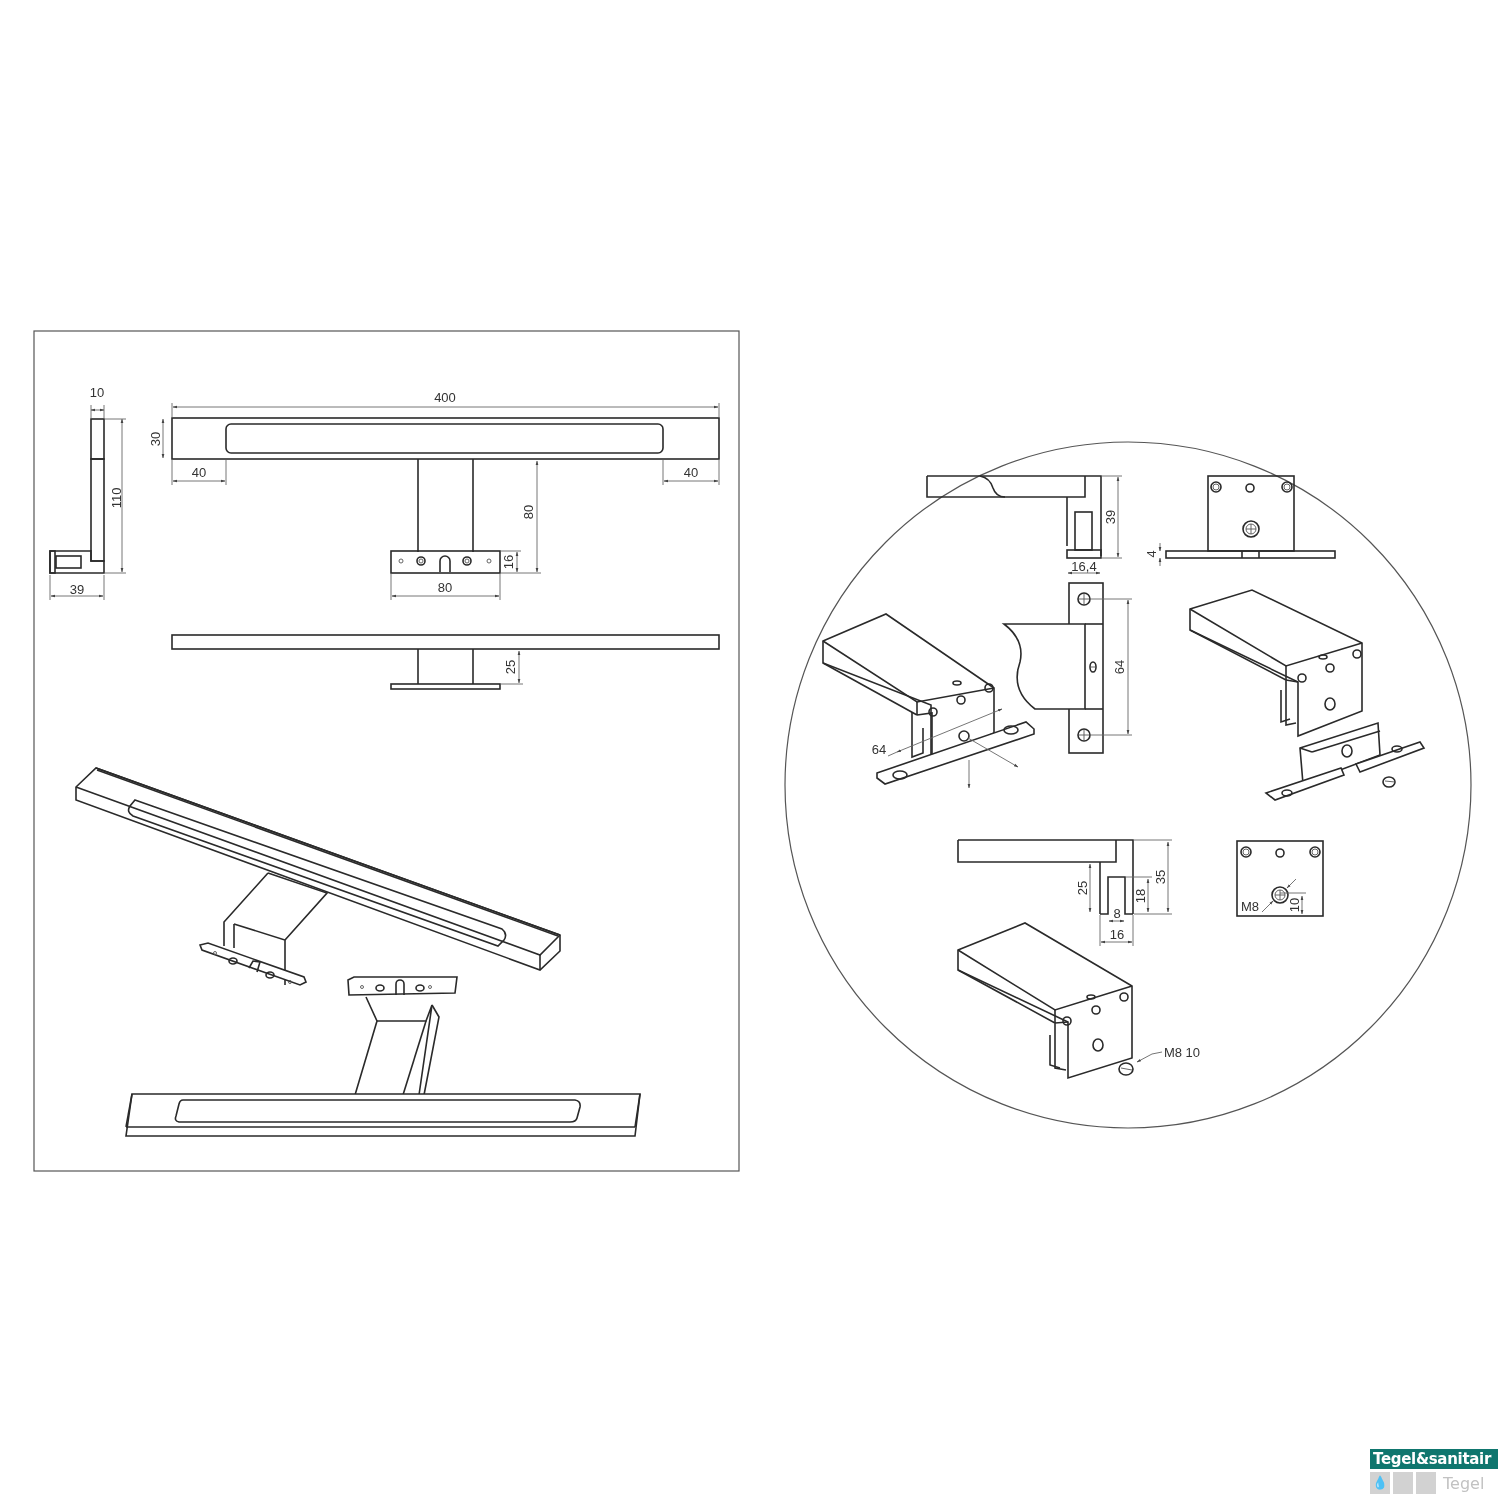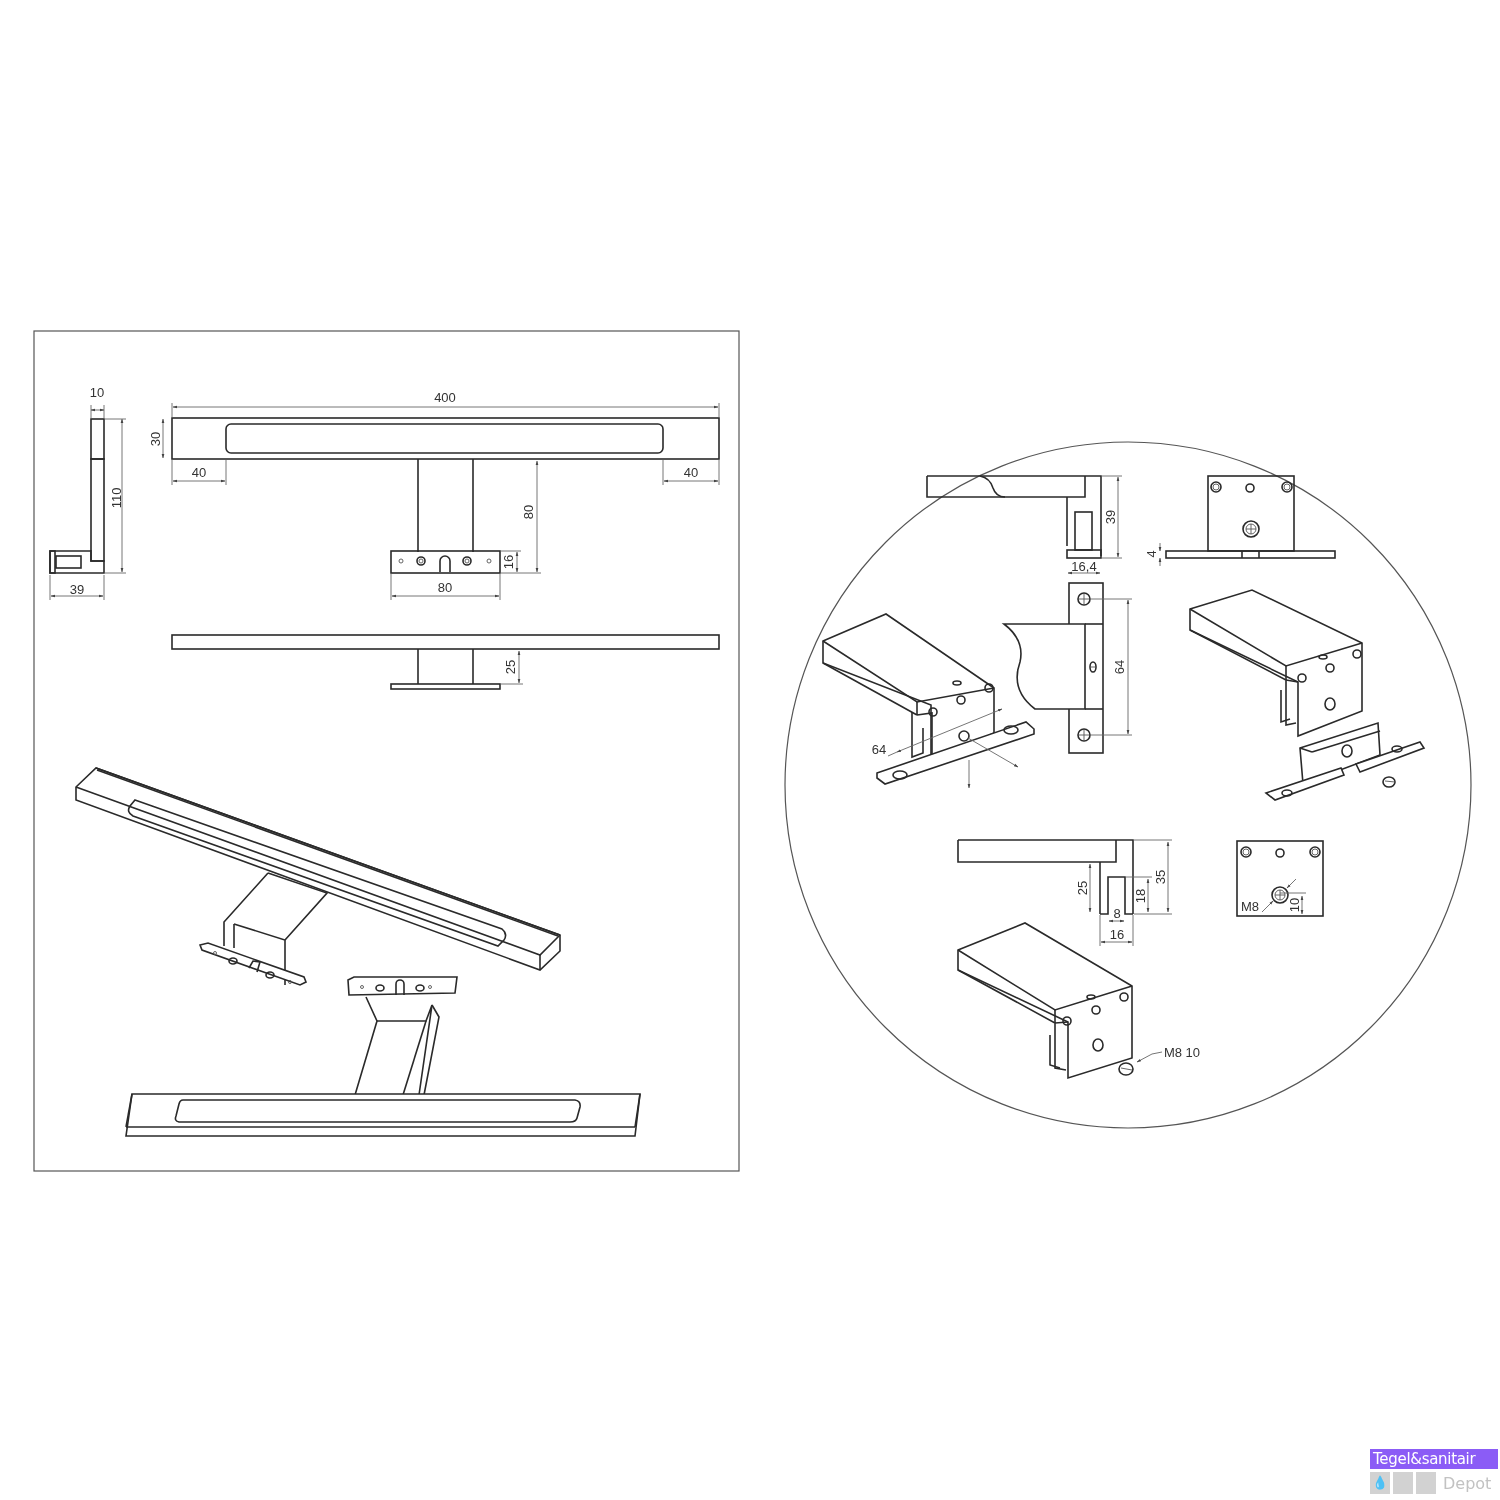--- a/index.html
+++ b/index.html
@@ -5,21 +5,21 @@
   html, body { margin:0; padding:0; background:#ffffff; }
   body { width:1500px; height:1500px; position:relative; overflow:hidden; font-family:"Liberation Sans", sans-serif; }
   svg { position:absolute; left:0; top:0; }
   .ln { stroke:#2a2a2a; stroke-width:1.6; fill:none; }
   .lnf { stroke:#2a2a2a; stroke-width:1.6; fill:#ffffff; }
   .thin { stroke:#555; stroke-width:0.9; fill:none; }
   .dim { stroke:#666; stroke-width:0.9; fill:none; }
   .frame { stroke:#555; stroke-width:1.2; fill:none; }
   .dimtxt { font-family:"Liberation Sans", sans-serif; font-size:13px; fill:#333; }
   .logo { position:absolute; left:1370px; top:1449px; width:128px; }
-  .logo-top { background:#8b5cf6; color:#fff; font-weight:normal; font-size:15px; padding:1px 3px; font-family:"DejaVu Sans", sans-serif; letter-spacing:-0.3px; }
+  .logo-top { background:#0f766e; color:#fff; font-weight:bold; font-size:15px; padding:1px 3px; font-family:"DejaVu Sans", sans-serif; letter-spacing:-0.3px; }
   .logo-bot { display:flex; align-items:center; margin-top:3px; height:22px; }
   .logo-sq { width:20px; height:22px; background:#d2d2d2; margin-right:3px; color:#fff; font-size:13px; text-align:center; line-height:22px; }
   .logo-depot { color:#c2c2c2; font-size:16px; margin-left:4px; font-family:"DejaVu Sans", sans-serif; }
 </style>
 </head>
 <body>
 
 <svg width="1500" height="1500" viewBox="0 0 1500 1500" xmlns="http://www.w3.org/2000/svg">
   <defs>
     <marker id="ar" viewBox="0 0 10 10" refX="9" refY="5" markerWidth="5" markerHeight="5" orient="auto-start-reverse">
@@ -295,15 +295,15 @@
     <text class="dimtxt" x="1182" y="1057" text-anchor="middle">M8 10</text>
   </g>
 </svg>
 
 <div class="logo">
   <div class="logo-top">Tegel&amp;sanitair</div>
   <div class="logo-bot">
     <div class="logo-sq">💧</div>
     <div class="logo-sq"></div>
     <div class="logo-sq"></div>
-    <span class="logo-depot">Depot</span>
+    <span class="logo-depot">Tegel</span>
   </div>
 </div>
 
 </body></html>

